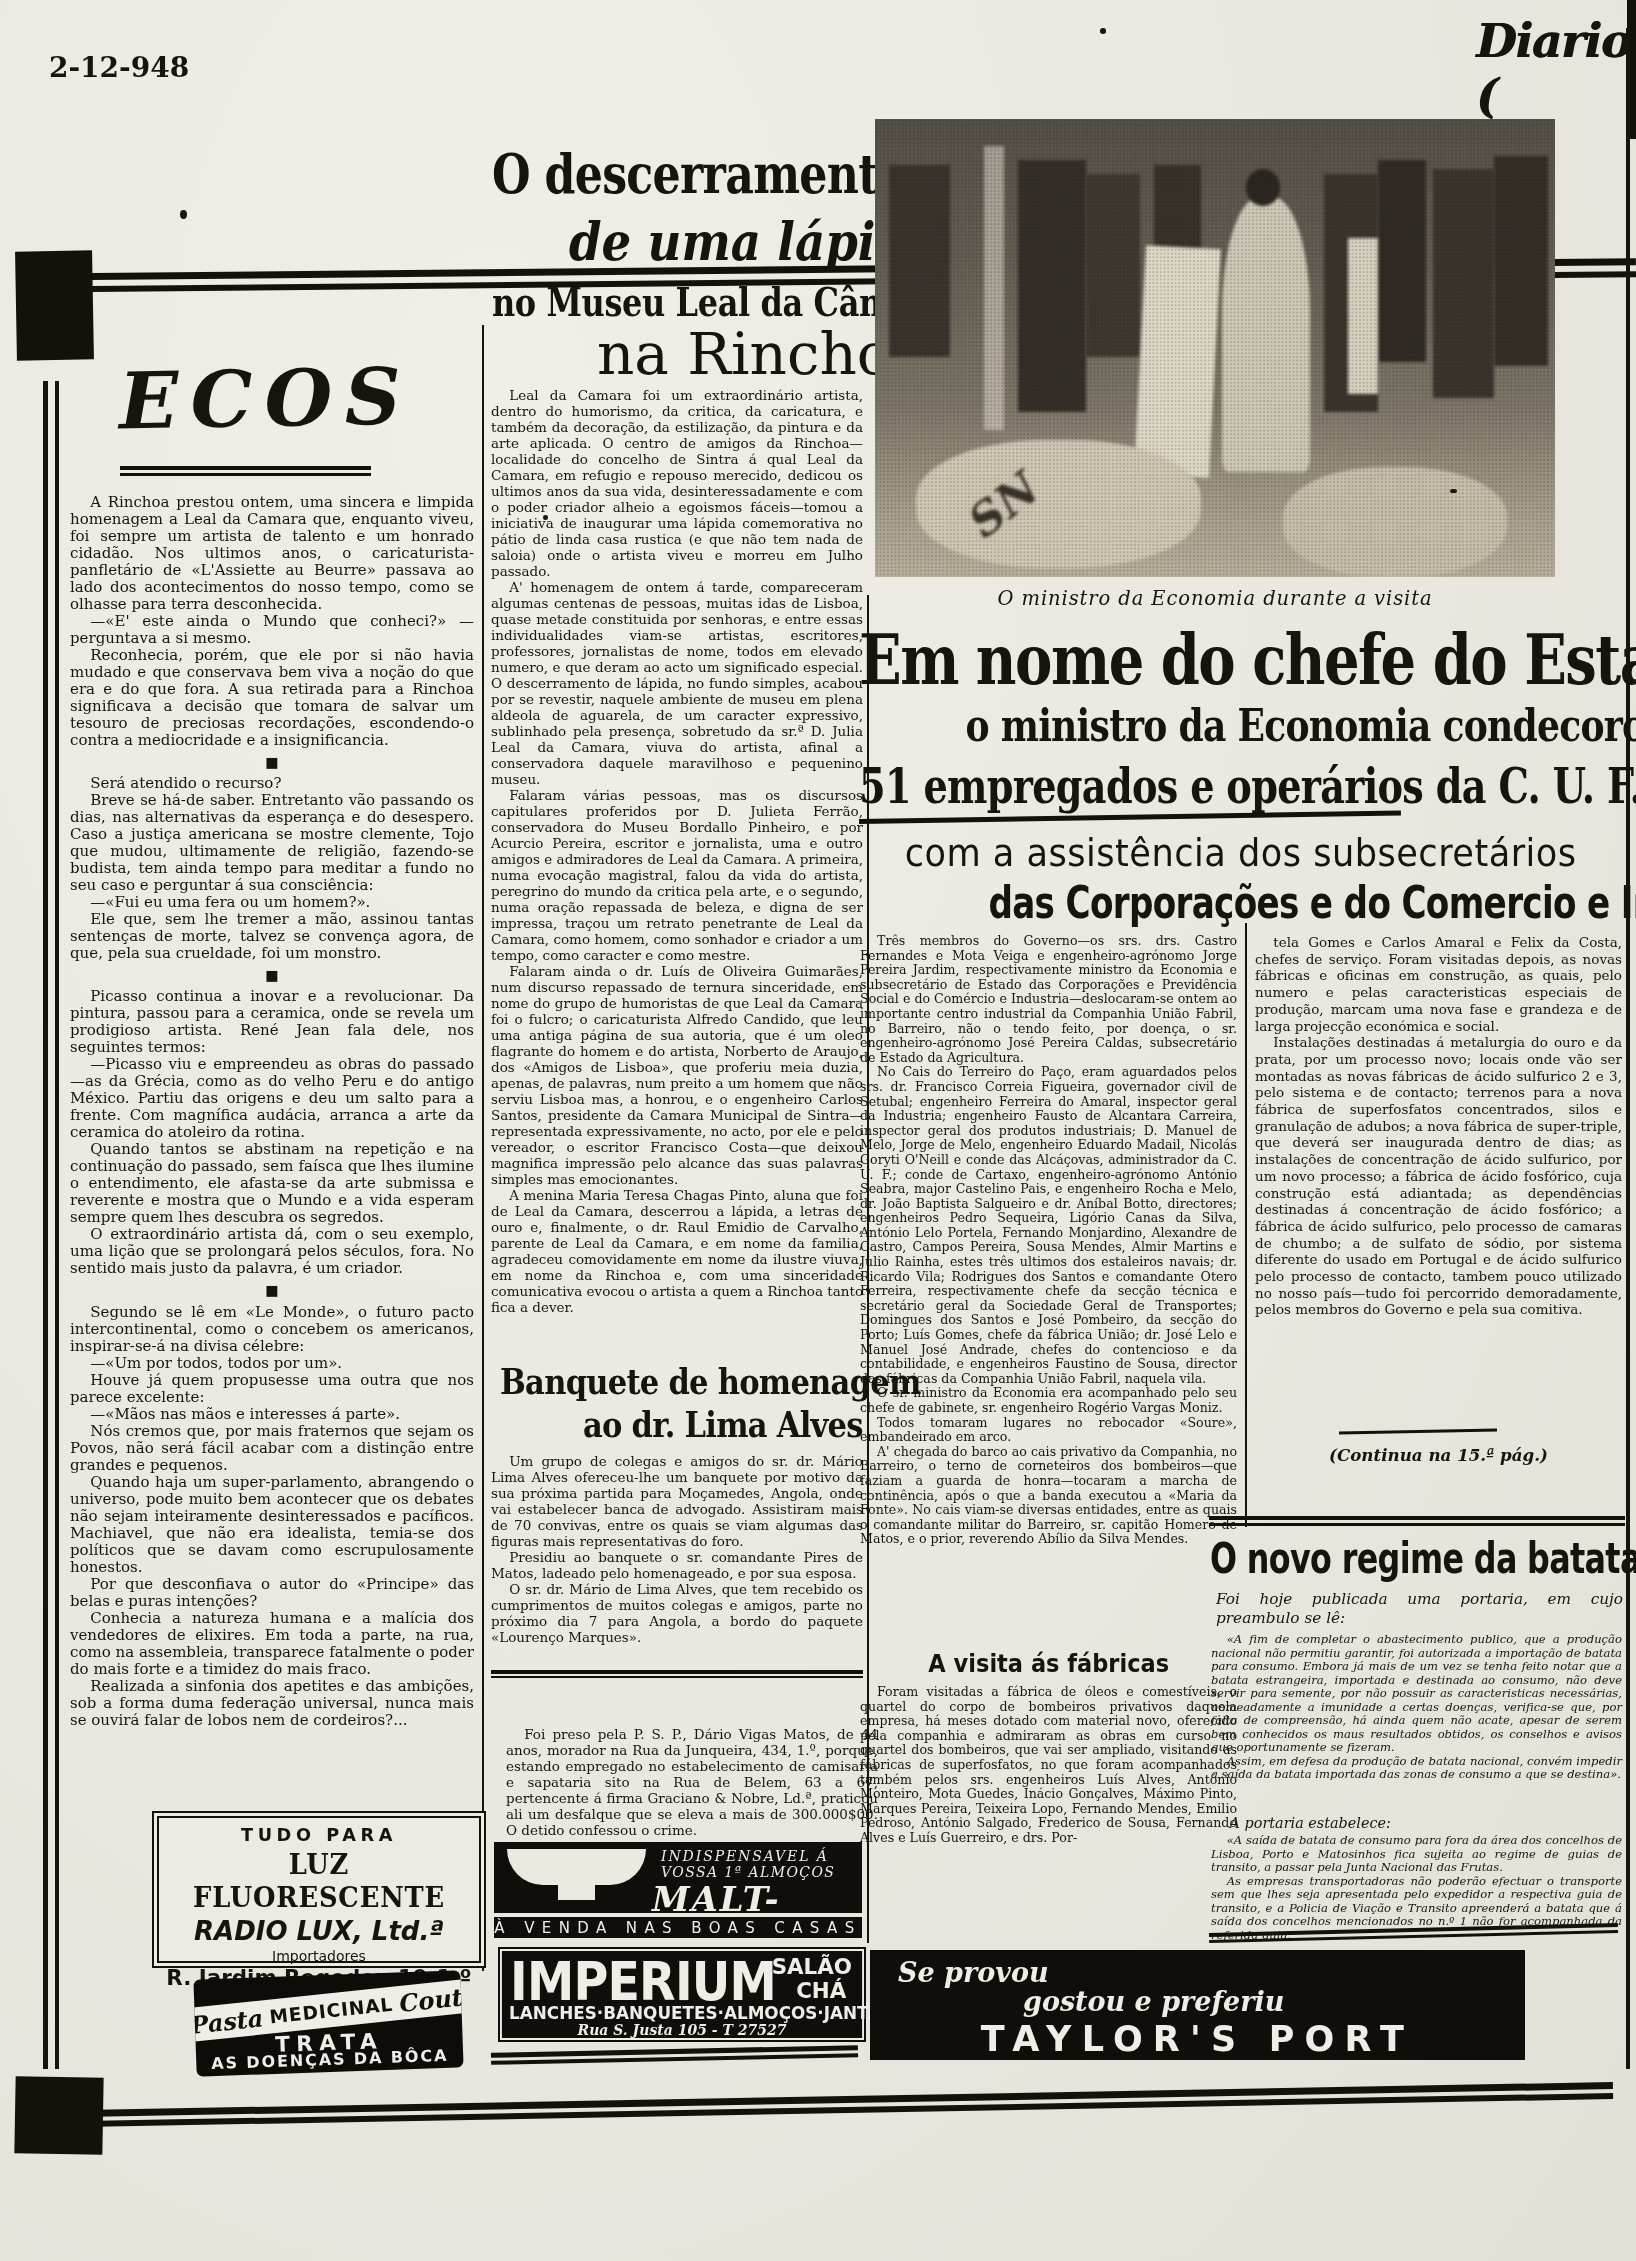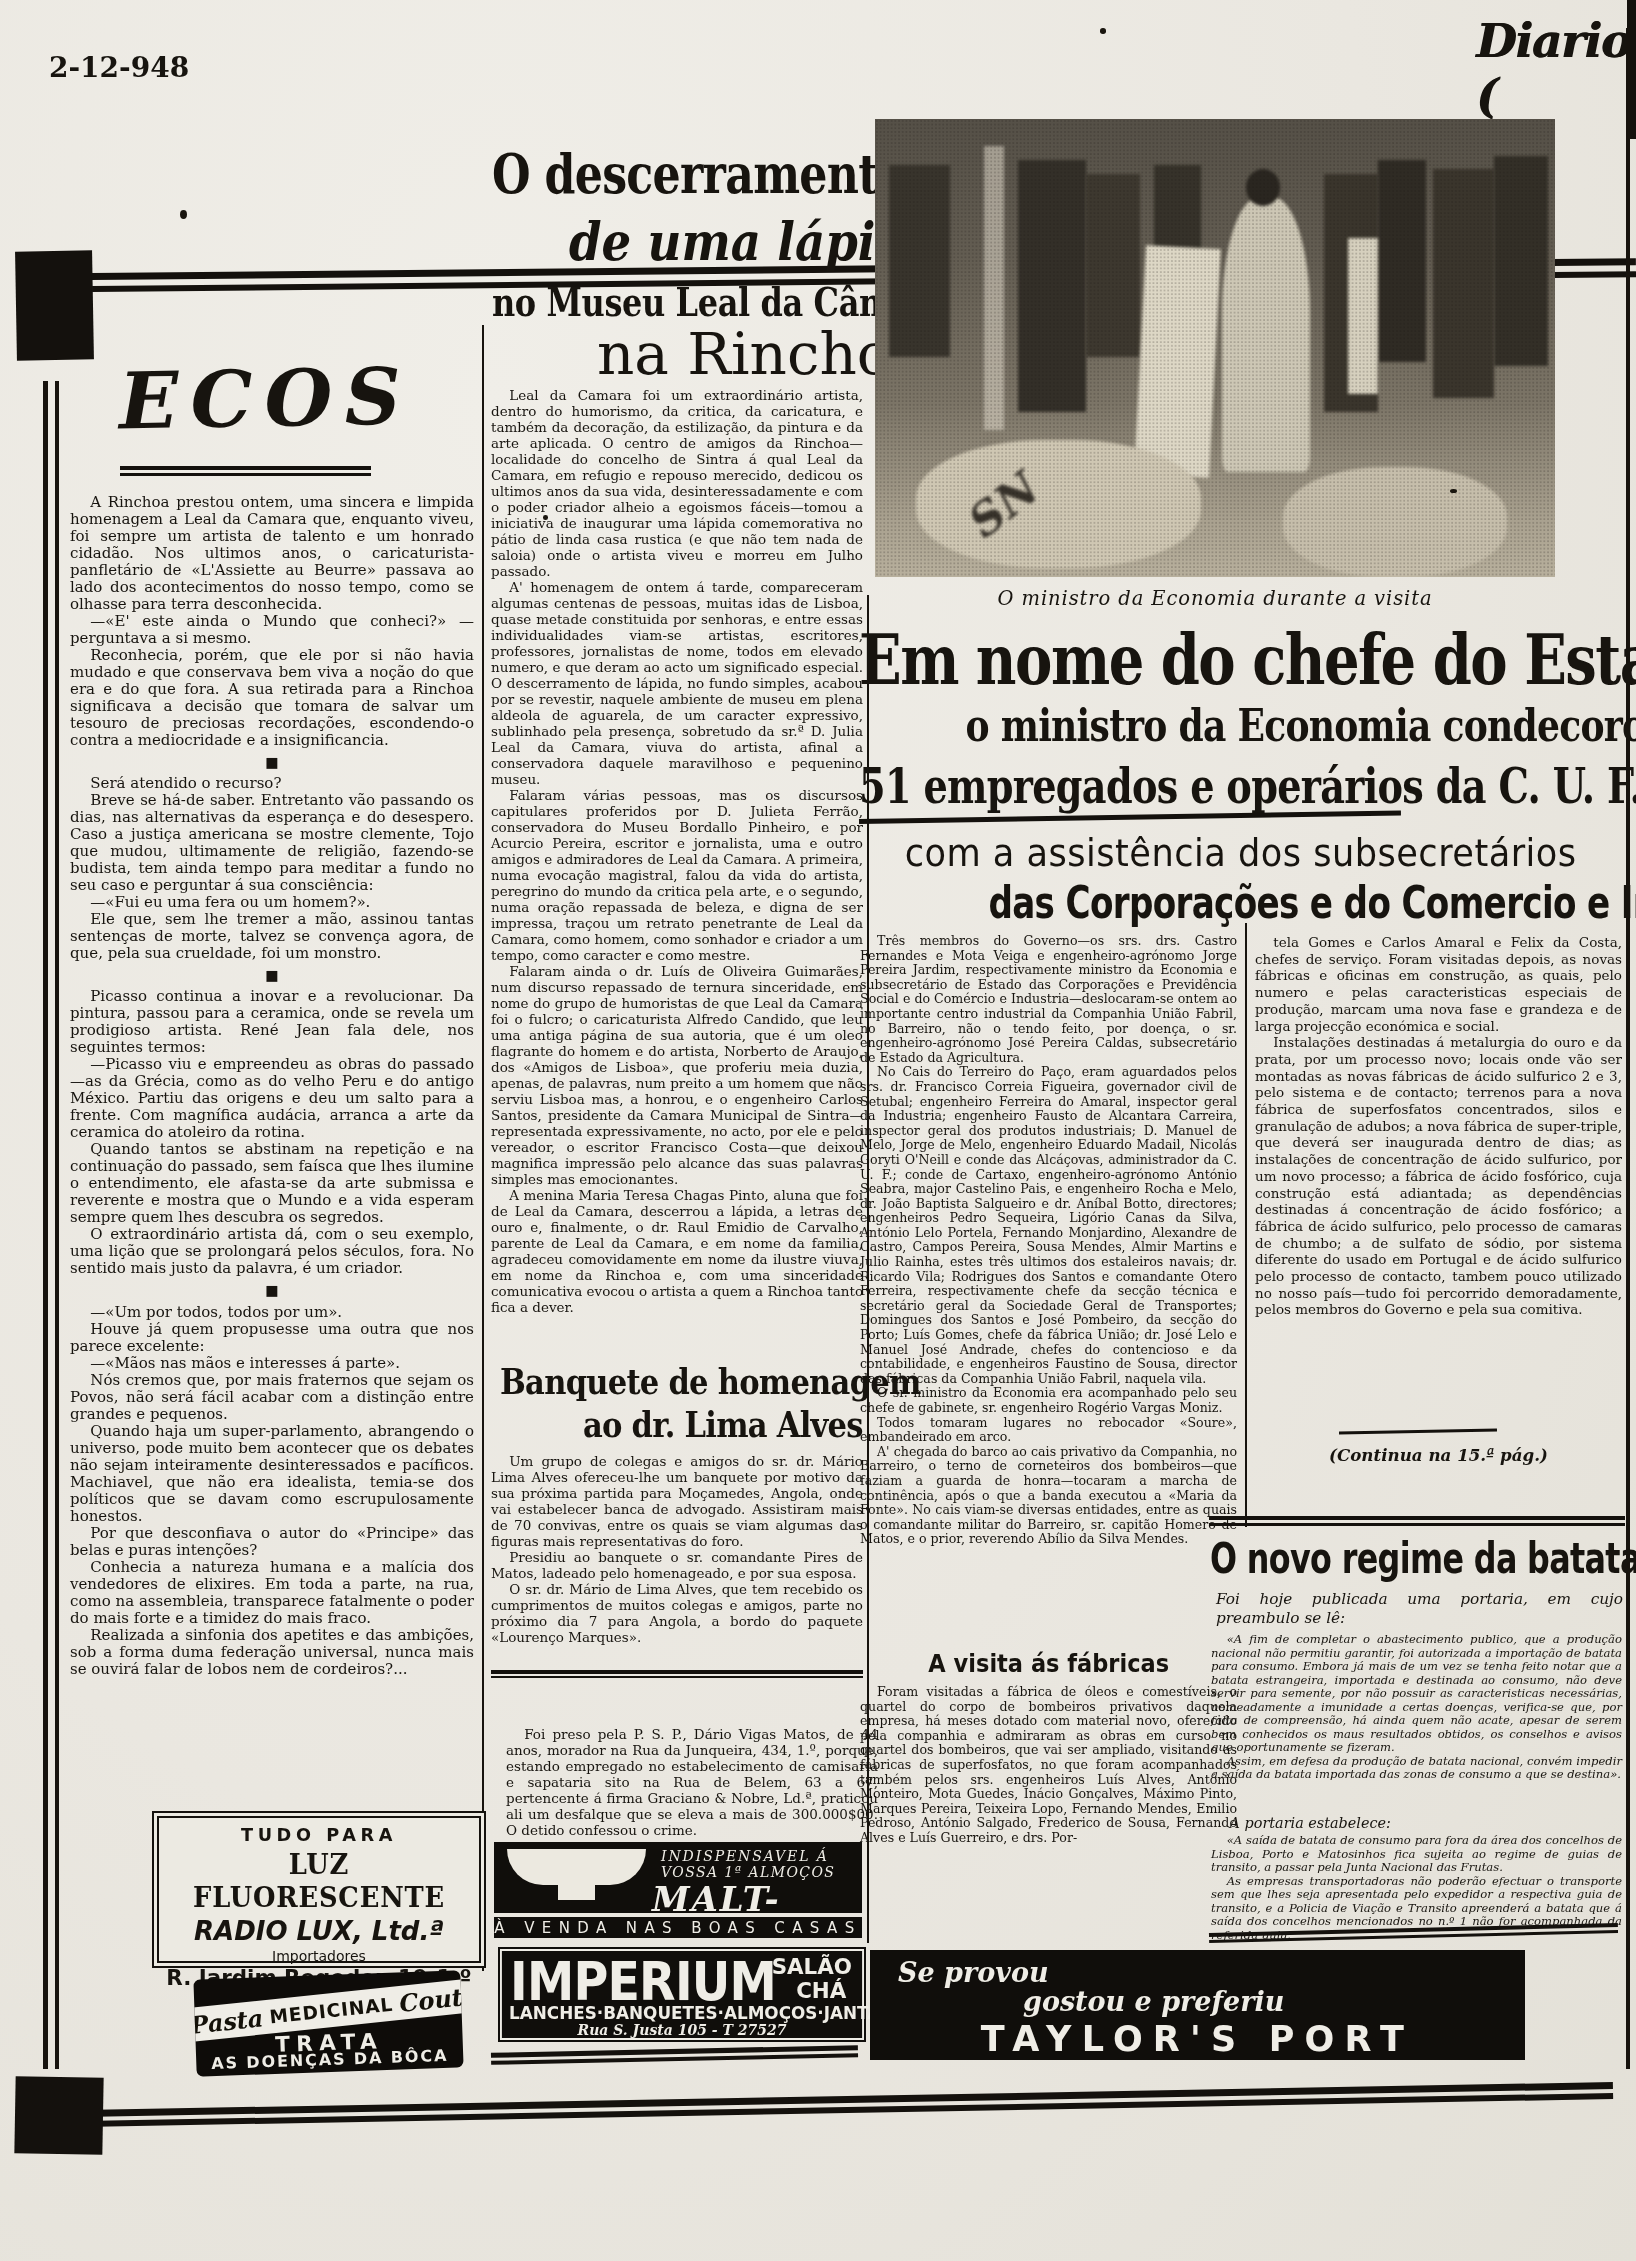--- a/index.html
+++ b/index.html
@@ -127,20 +127,21 @@
       <p class="para">Será atendido o recurso?</p>
       <p class="para">Breve se há-de saber. Entretanto vão passando os dias, nas alternativas da esperança e do desespero. Caso a justiça americana se mostre clemente, Tojo que mudou, ultimamente de religião, fazendo-se budista, tem ainda tempo para meditar a fundo no seu caso e perguntar á sua consciência:</p>
       <p class="para">—«Fui eu uma fera ou um homem?».</p>
       <p class="para">Ele que, sem lhe tremer a mão, assinou tantas sentenças de morte, talvez se convença agora, de que, pela sua crueldade, foi um monstro.</p>
       <p class="sq-div">■</p>
       <p class="para">Picasso continua a inovar e a revolucionar. Da pintura, passou para a ceramica, onde se revela um prodigioso artista. René Jean fala dele, nos seguintes termos:</p>
       <p class="para">—Picasso viu e empreendeu as obras do passado—as da Grécia, como as do velho Peru e do antigo México. Partiu das origens e deu um salto para a frente. Com magnífica audácia, arranca a arte da ceramica do atoleiro da rotina.</p>
       <p class="para">Quando tantos se abstinam na repetição e na continuação do passado, sem faísca que lhes ilumine o entendimento, ele afasta-se da arte submissa e reverente e mostra que o Mundo e a vida esperam sempre quem lhes descubra os segredos.</p>
       <p class="para">O extraordinário artista dá, com o seu exemplo, uma lição que se prolongará pelos séculos, fora. No sentido mais justo da palavra, é um criador.</p>
       <p class="sq-div">■</p>
+      <p class="para">Segundo se lê em «Le Monde», o futuro pacto intercontinental, como o concebem os americanos, inspirar-se-á na divisa célebre:</p>
       <p class="para">—«Um por todos, todos por um».</p>
       <p class="para">Houve já quem propusesse uma outra que nos parece excelente:</p>
       <p class="para">—«Mãos nas mãos e interesses á parte».</p>
       <p class="para">Nós cremos que, por mais fraternos que sejam os Povos, não será fácil acabar com a distinção entre grandes e pequenos.</p>
       <p class="para">Quando haja um super-parlamento, abrangendo o universo, pode muito bem acontecer que os debates não sejam inteiramente desinteressados e pacíficos. Machiavel, que não era idealista, temia-se dos políticos que se davam como escrupulosamente honestos.</p>
       <p class="para">Por que desconfiava o autor do «Principe» das belas e puras intenções?</p>
       <p class="para">Conhecia a natureza humana e a malícia dos vendedores de elixires. Em toda a parte, na rua, como na assembleia, transparece fatalmente o poder do mais forte e a timidez do mais fraco.</p>
       <p class="para">Realizada a sinfonia dos apetites e das ambições, sob a forma duma federação universal, nunca mais se ouvirá falar de lobos nem de cordeiros?...</p>
     </div>
 

